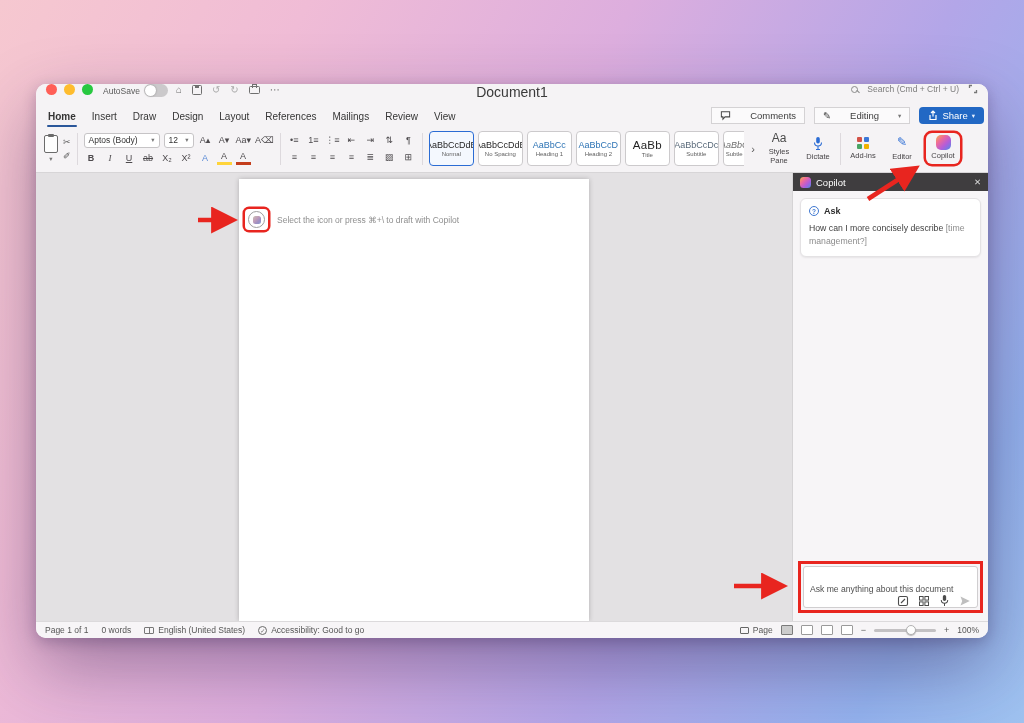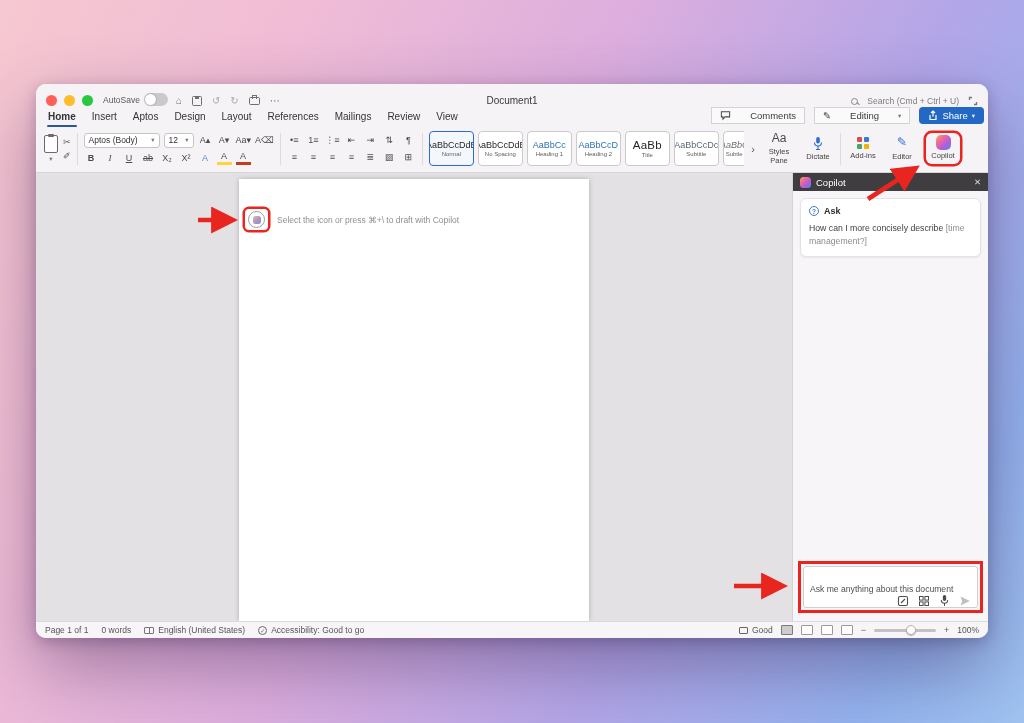--- a/index.html
+++ b/index.html
@@ -8,36 +8,36 @@
   :root { --red:#e8251f; --wblue:#2b6cd4; --share:#2268c4; }
 
   .canvas { position:relative; width:1024px; height:723px;
     background:linear-gradient(118deg,#f6c8d0 0%,#f0bcd6 22%,#ddaede 45%,#b3a6e8 68%,#93b2ee 88%,#9fc2f0 100%); }
 
   .window { position:absolute; left:36px; top:84px; width:952px; height:554px;
     background:#fff; border-radius:10px; overflow:hidden; display:flex; flex-direction:column;
     box-shadow:0 28px 70px rgba(45,25,70,.40), 0 4px 14px rgba(45,25,70,.25); }
 
   
-  .titlebar { height:22px; background:#f5f3f5; display:flex; align-items:flex-end; padding:0 10px; gap:8px;
+  .titlebar { height:22px; background:#f5f3f5; display:flex; align-items:flex-start; padding:0 10px; gap:8px;
     font-size:8.5px; color:#5a5a5a; position:relative; flex:none; }
   .lights { display:flex; gap:7px; margin-right:2px; }
   .light { width:11px; height:11px; border-radius:50%; }
   .light.red{background:#ff5f57}.light.yellow{background:#febc2e}.light.green{background:#28c840}
   .autosave { display:flex; align-items:center; gap:4px; }
   .toggle { width:24px; height:13px; border-radius:7px; background:#cbc9cb; position:relative; }
   .toggle::after { content:""; position:absolute; left:1px; top:1px; width:11px; height:11px; border-radius:50%;
     background:#fff; box-shadow:0 0 2px rgba(0,0,0,.35); }
   .tb-icons { display:flex; gap:10px; align-items:center; color:#6e6e6e; font-size:10px; }
   .tb-icons .dim { color:#ababab; }
   .ic-save { width:10px; height:10px; border:1.4px solid #6f6f6f; border-radius:1.5px; position:relative; display:inline-block; }
   .ic-save::after { content:""; position:absolute; top:-1px; left:2px; right:2px; height:3px; background:#6f6f6f; }
   .ic-print { width:11px; height:8px; border:1.4px solid #6f6f6f; border-radius:1.5px; position:relative; display:inline-block; }
   .ic-print::before { content:""; position:absolute; top:-3px; left:2px; right:2px; height:3px; border:1px solid #6f6f6f; border-bottom:none; }
-  .doc-title { position:absolute; left:50%; transform:translateX(-50%); font-size:10px; color:#3a3a3a; }
+  .doc-title { position:absolute; left:50%; transform:translateX(-50%); font-size:14px; color:#3a3a3a; }
   .tb-right { margin-left:auto; display:flex; align-items:center; gap:9px; color:#7d7d7d; }
   .ic-search { width:7px; height:7px; border:1.3px solid #8a8a8a; border-radius:50%; position:relative; display:inline-block; }
   .ic-search::after { content:""; position:absolute; width:4px; height:1.3px; background:#8a8a8a; right:-3px; bottom:-1px; transform:rotate(45deg); }
 
   
   .tabrow { height:21px; background:#f5f3f5; display:flex; align-items:flex-end; padding:0 4px; flex:none; }
   .tabs { display:flex; }
   .tab { padding:3px 8px 5px; font-size:10px; color:#353535; position:relative; cursor:default; }
   .tab.active span { font-weight:700; }
   .tab.active::after { content:""; position:absolute; left:7px; right:7px; bottom:0; height:2px; background:#2b579a; border-radius:1px; }
@@ -183,21 +183,21 @@
       </div>
     </div>
 
     <div class="tabrow">
       <div class="tabs">
 
           <div class="tab active"><span>Home</span></div>
 
           <div class="tab"><span>Insert</span></div>
 
-          <div class="tab"><span>Aptos</span></div>
+          <div class="tab"><span>Draw</span></div>
 
           <div class="tab"><span>Design</span></div>
 
           <div class="tab"><span>Layout</span></div>
 
           <div class="tab"><span>References</span></div>
 
           <div class="tab"><span>Mailings</span></div>
 
           <div class="tab"><span>Review</span></div>
@@ -493,21 +493,21 @@
         <span class="ic-book"></span>
         <span>English (United States)</span>
       </span>
       <span class="sb-item">
         <span class="ic-acc">✓</span>
         <span>Accessibility: Good to go</span>
       </span>
       <div class="sb-right">
         <span class="sb-item">
           <span class="ic-focus"></span>
-          <span>Good</span>
+          <span>Page</span>
         </span>
         <span class="vic active"></span>
         <span class="vic"></span>
         <span class="vic"></span>
         <span class="vic"></span>
         <span class="zsign">−</span>
         <span class="zslider">
             <span class="zthumb"></span>
           </span>
         <span class="zsign">+</span>

